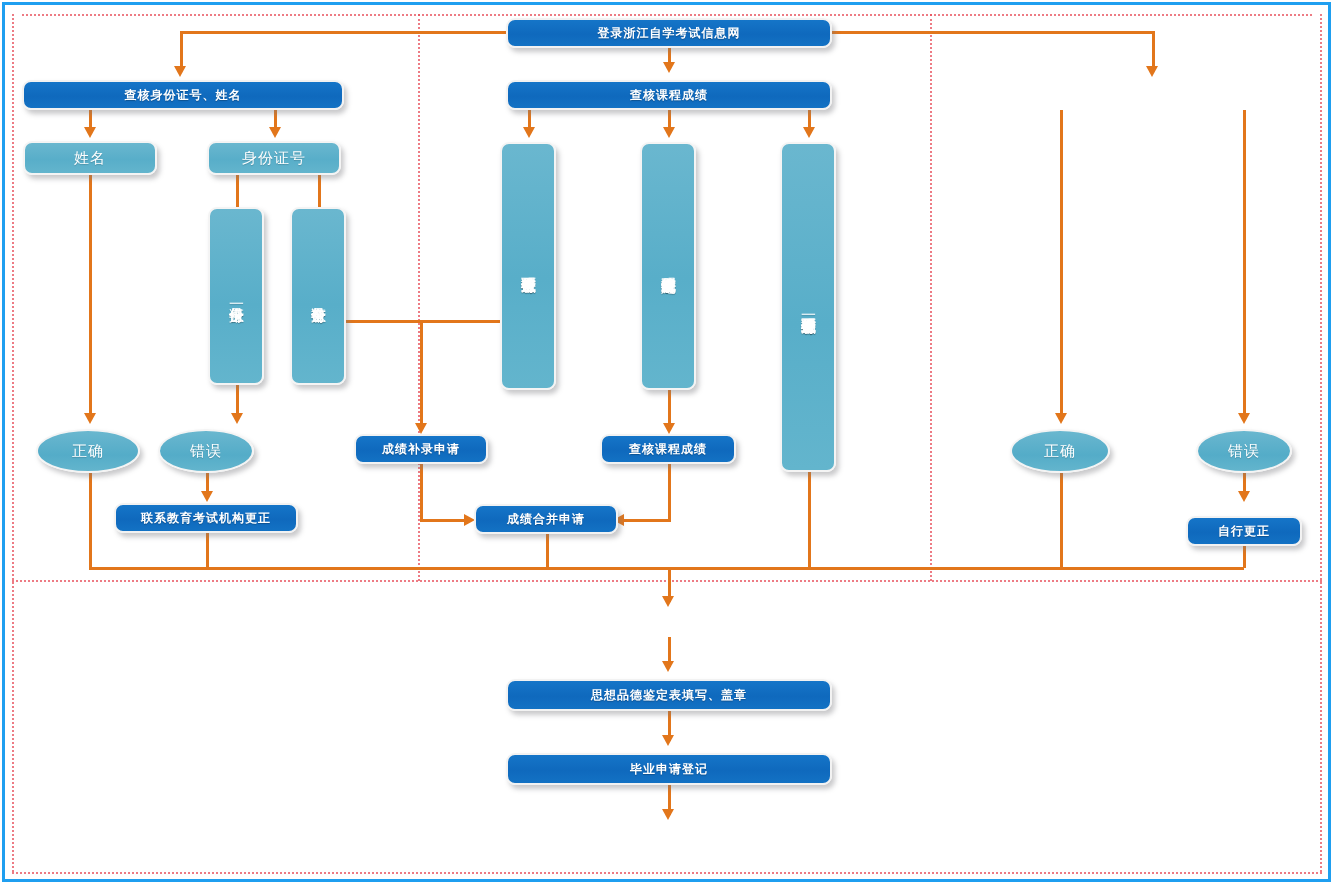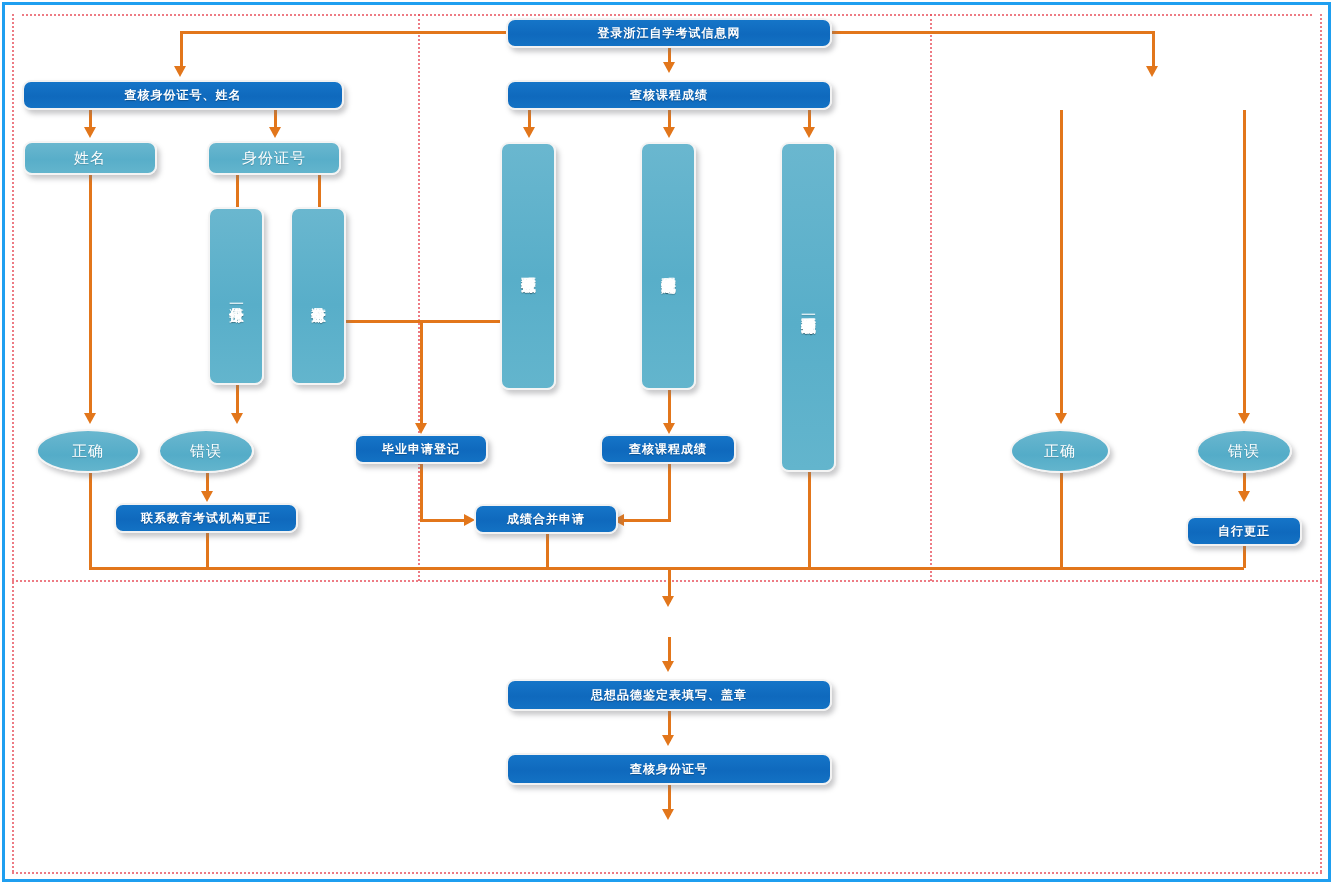--- a/index.html
+++ b/index.html
@@ -200,21 +200,21 @@
 
   <div class="seg-v" style="left:89px; top:473px; height:95px;"></div>
 
   <div class="seg-v" style="left:206px; top:473px; height:23px;"></div>
   <div class="arrow-down" style="left:201px; top:491px;"></div>
 
   <div class="node primary" style="left:114px; top:503px; width:184px; height:30px;">联系教育考试机构更正</div>
 
   <div class="seg-v" style="left:206px; top:533px; height:35px;"></div>
 
-  <div class="node primary" style="left:354px; top:434px; width:134px; height:30px;">毕业申请登记</div>
+  <div class="node primary" style="left:354px; top:434px; width:134px; height:30px;">成绩补录申请</div>
 
   <div class="node primary" style="left:600px; top:434px; width:136px; height:30px;">查核课程成绩</div>
 
   <div class="seg-v" style="left:420px; top:464px; height:56px;"></div>
   <div class="seg-h" style="left:420px; top:519px; width:47px;"></div>
   <div class="arrow-right" style="left:464px; top:514px;"></div>
 
   <div class="seg-v" style="left:668px; top:464px; height:56px;"></div>
   <div class="seg-h" style="left:624px; top:519px; width:47px;"></div>
   <div class="arrow-left" style="left:613px; top:514px;"></div>
@@ -248,18 +248,18 @@
 
 
   <div class="seg-v" style="left:668px; top:637px; height:30px;"></div>
   <div class="arrow-down" style="left:662px; top:661px;"></div>
 
   <div class="node primary" style="left:506px; top:679px; width:326px; height:32px;">思想品德鉴定表填写、盖章</div>
 
   <div class="seg-v" style="left:668px; top:711px; height:30px;"></div>
   <div class="arrow-down" style="left:662px; top:735px;"></div>
 
-  <div class="node primary" style="left:506px; top:753px; width:326px; height:32px;">查核身份证号</div>
+  <div class="node primary" style="left:506px; top:753px; width:326px; height:32px;">毕业申请登记</div>
 
   <div class="seg-v" style="left:668px; top:785px; height:30px;"></div>
   <div class="arrow-down" style="left:662px; top:809px;"></div>
 
 </div>
 
 </body></html>

